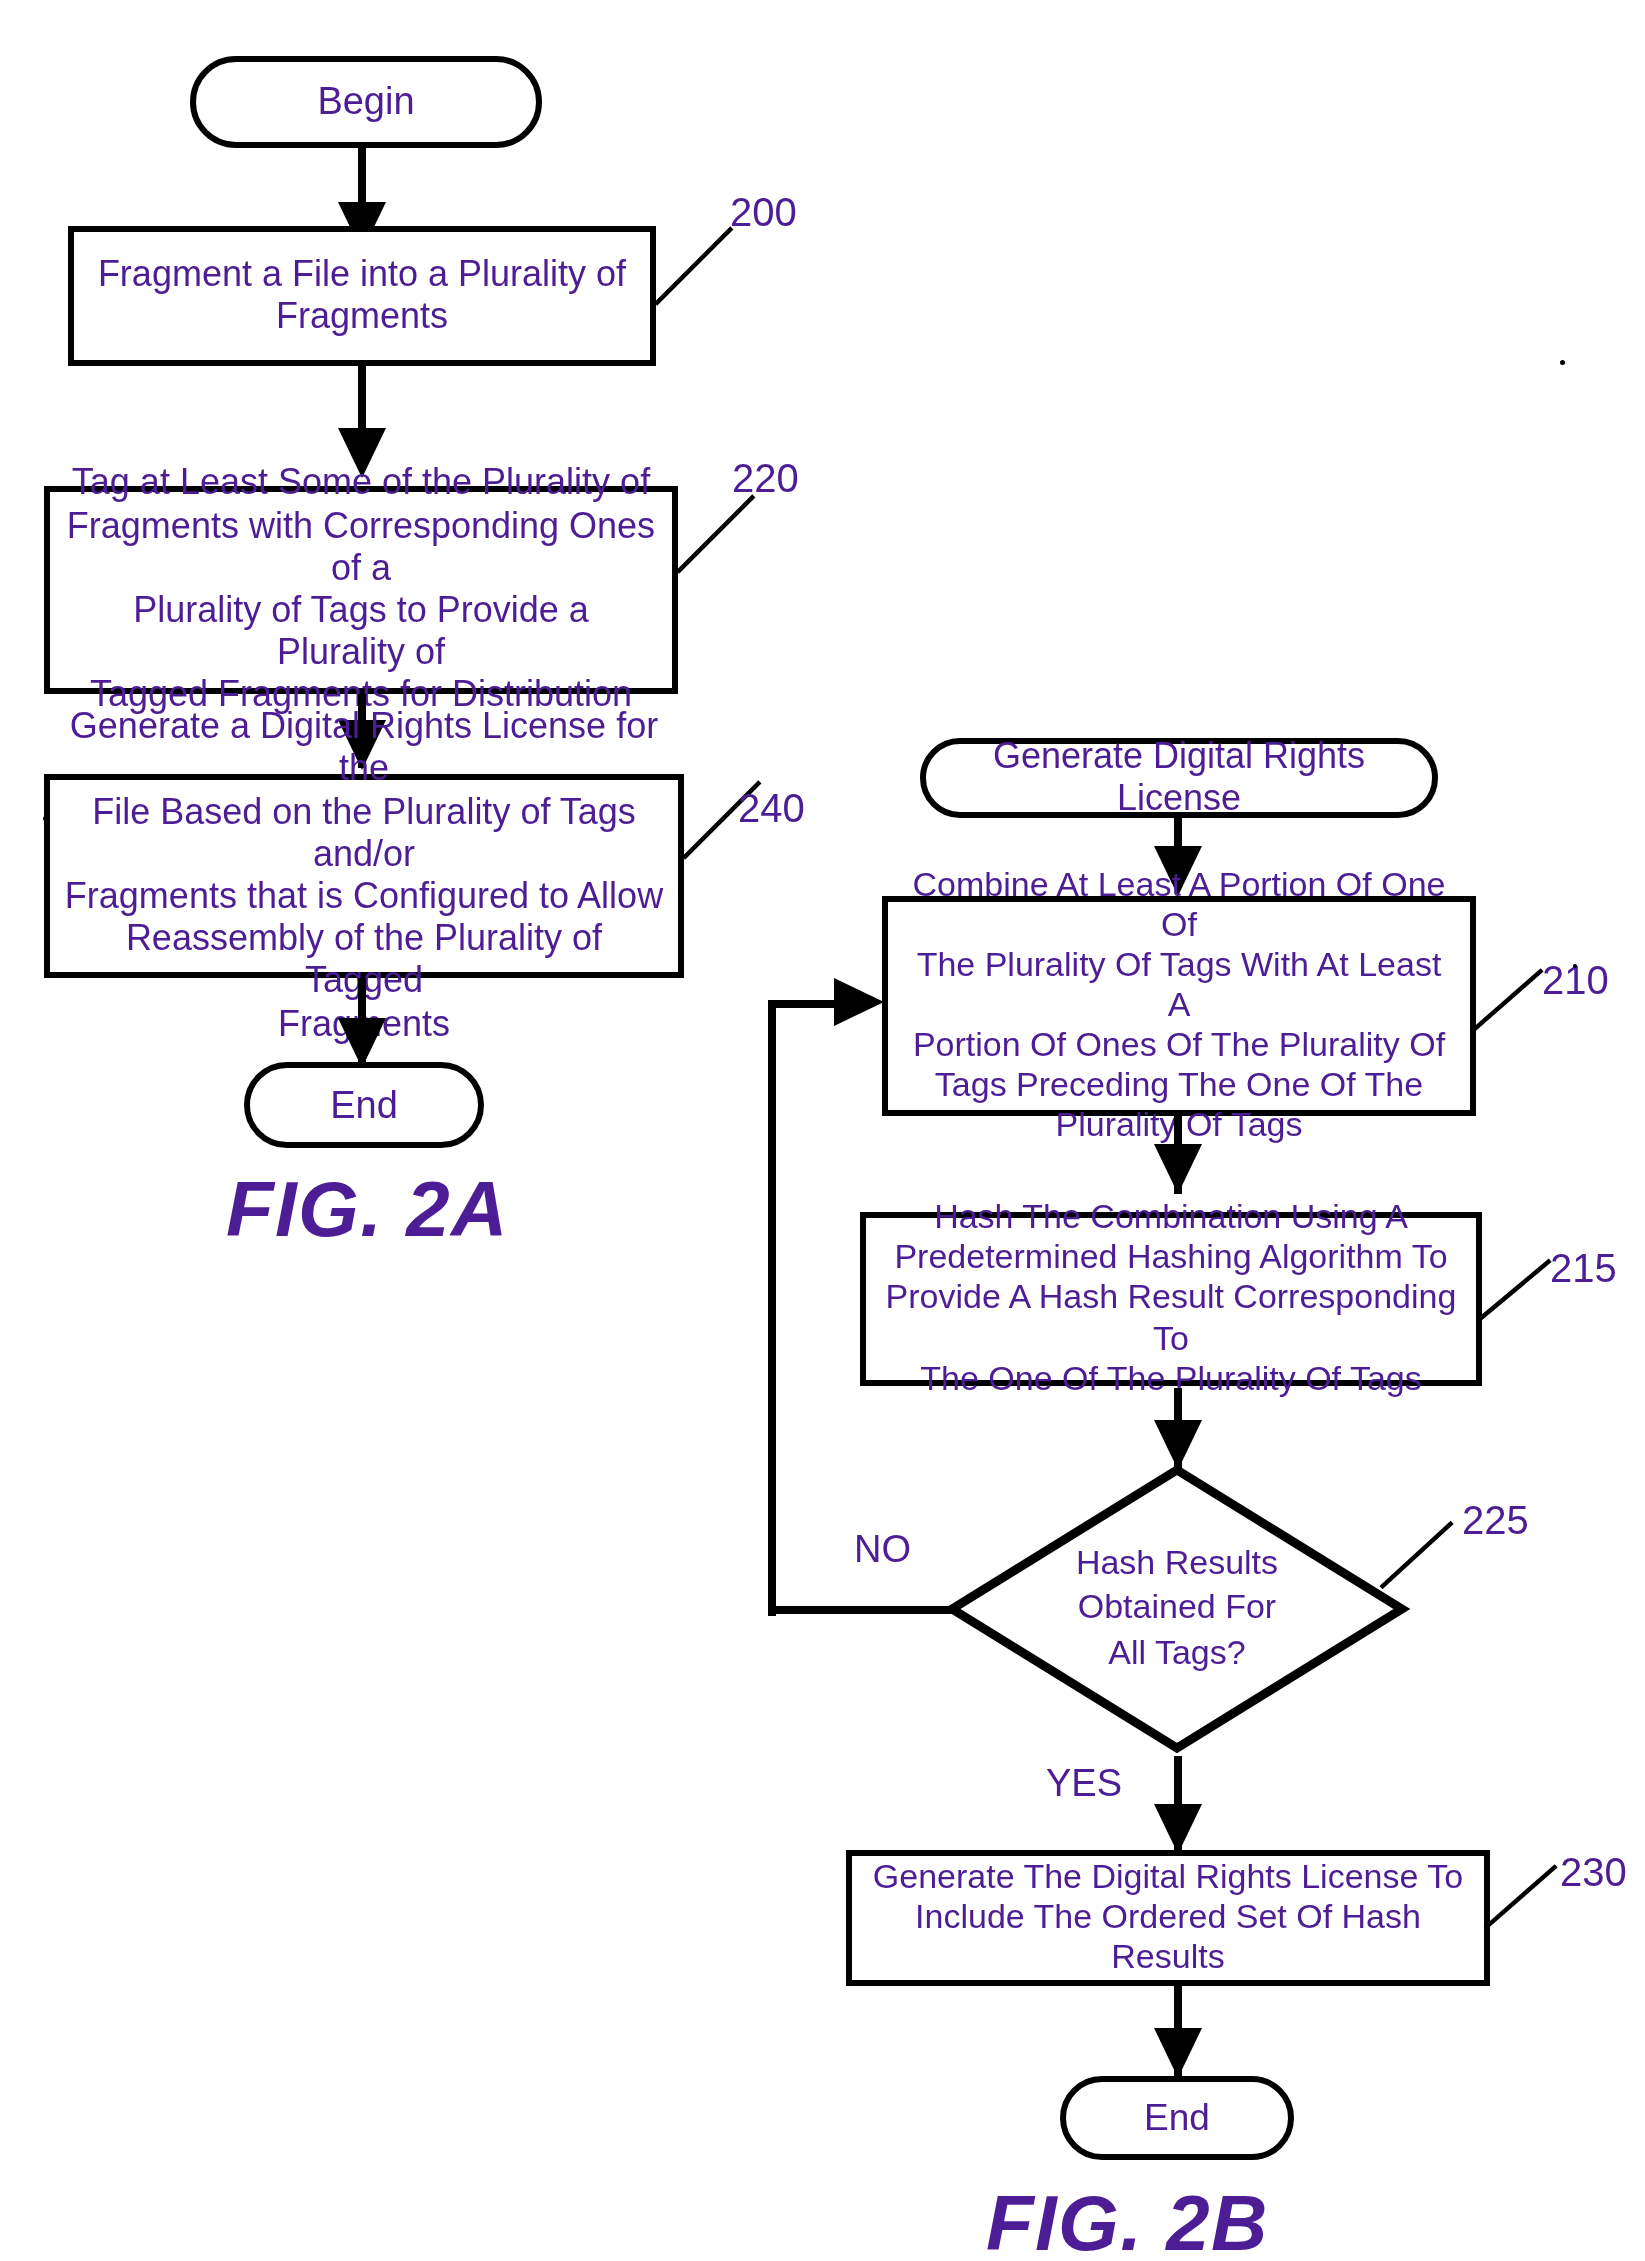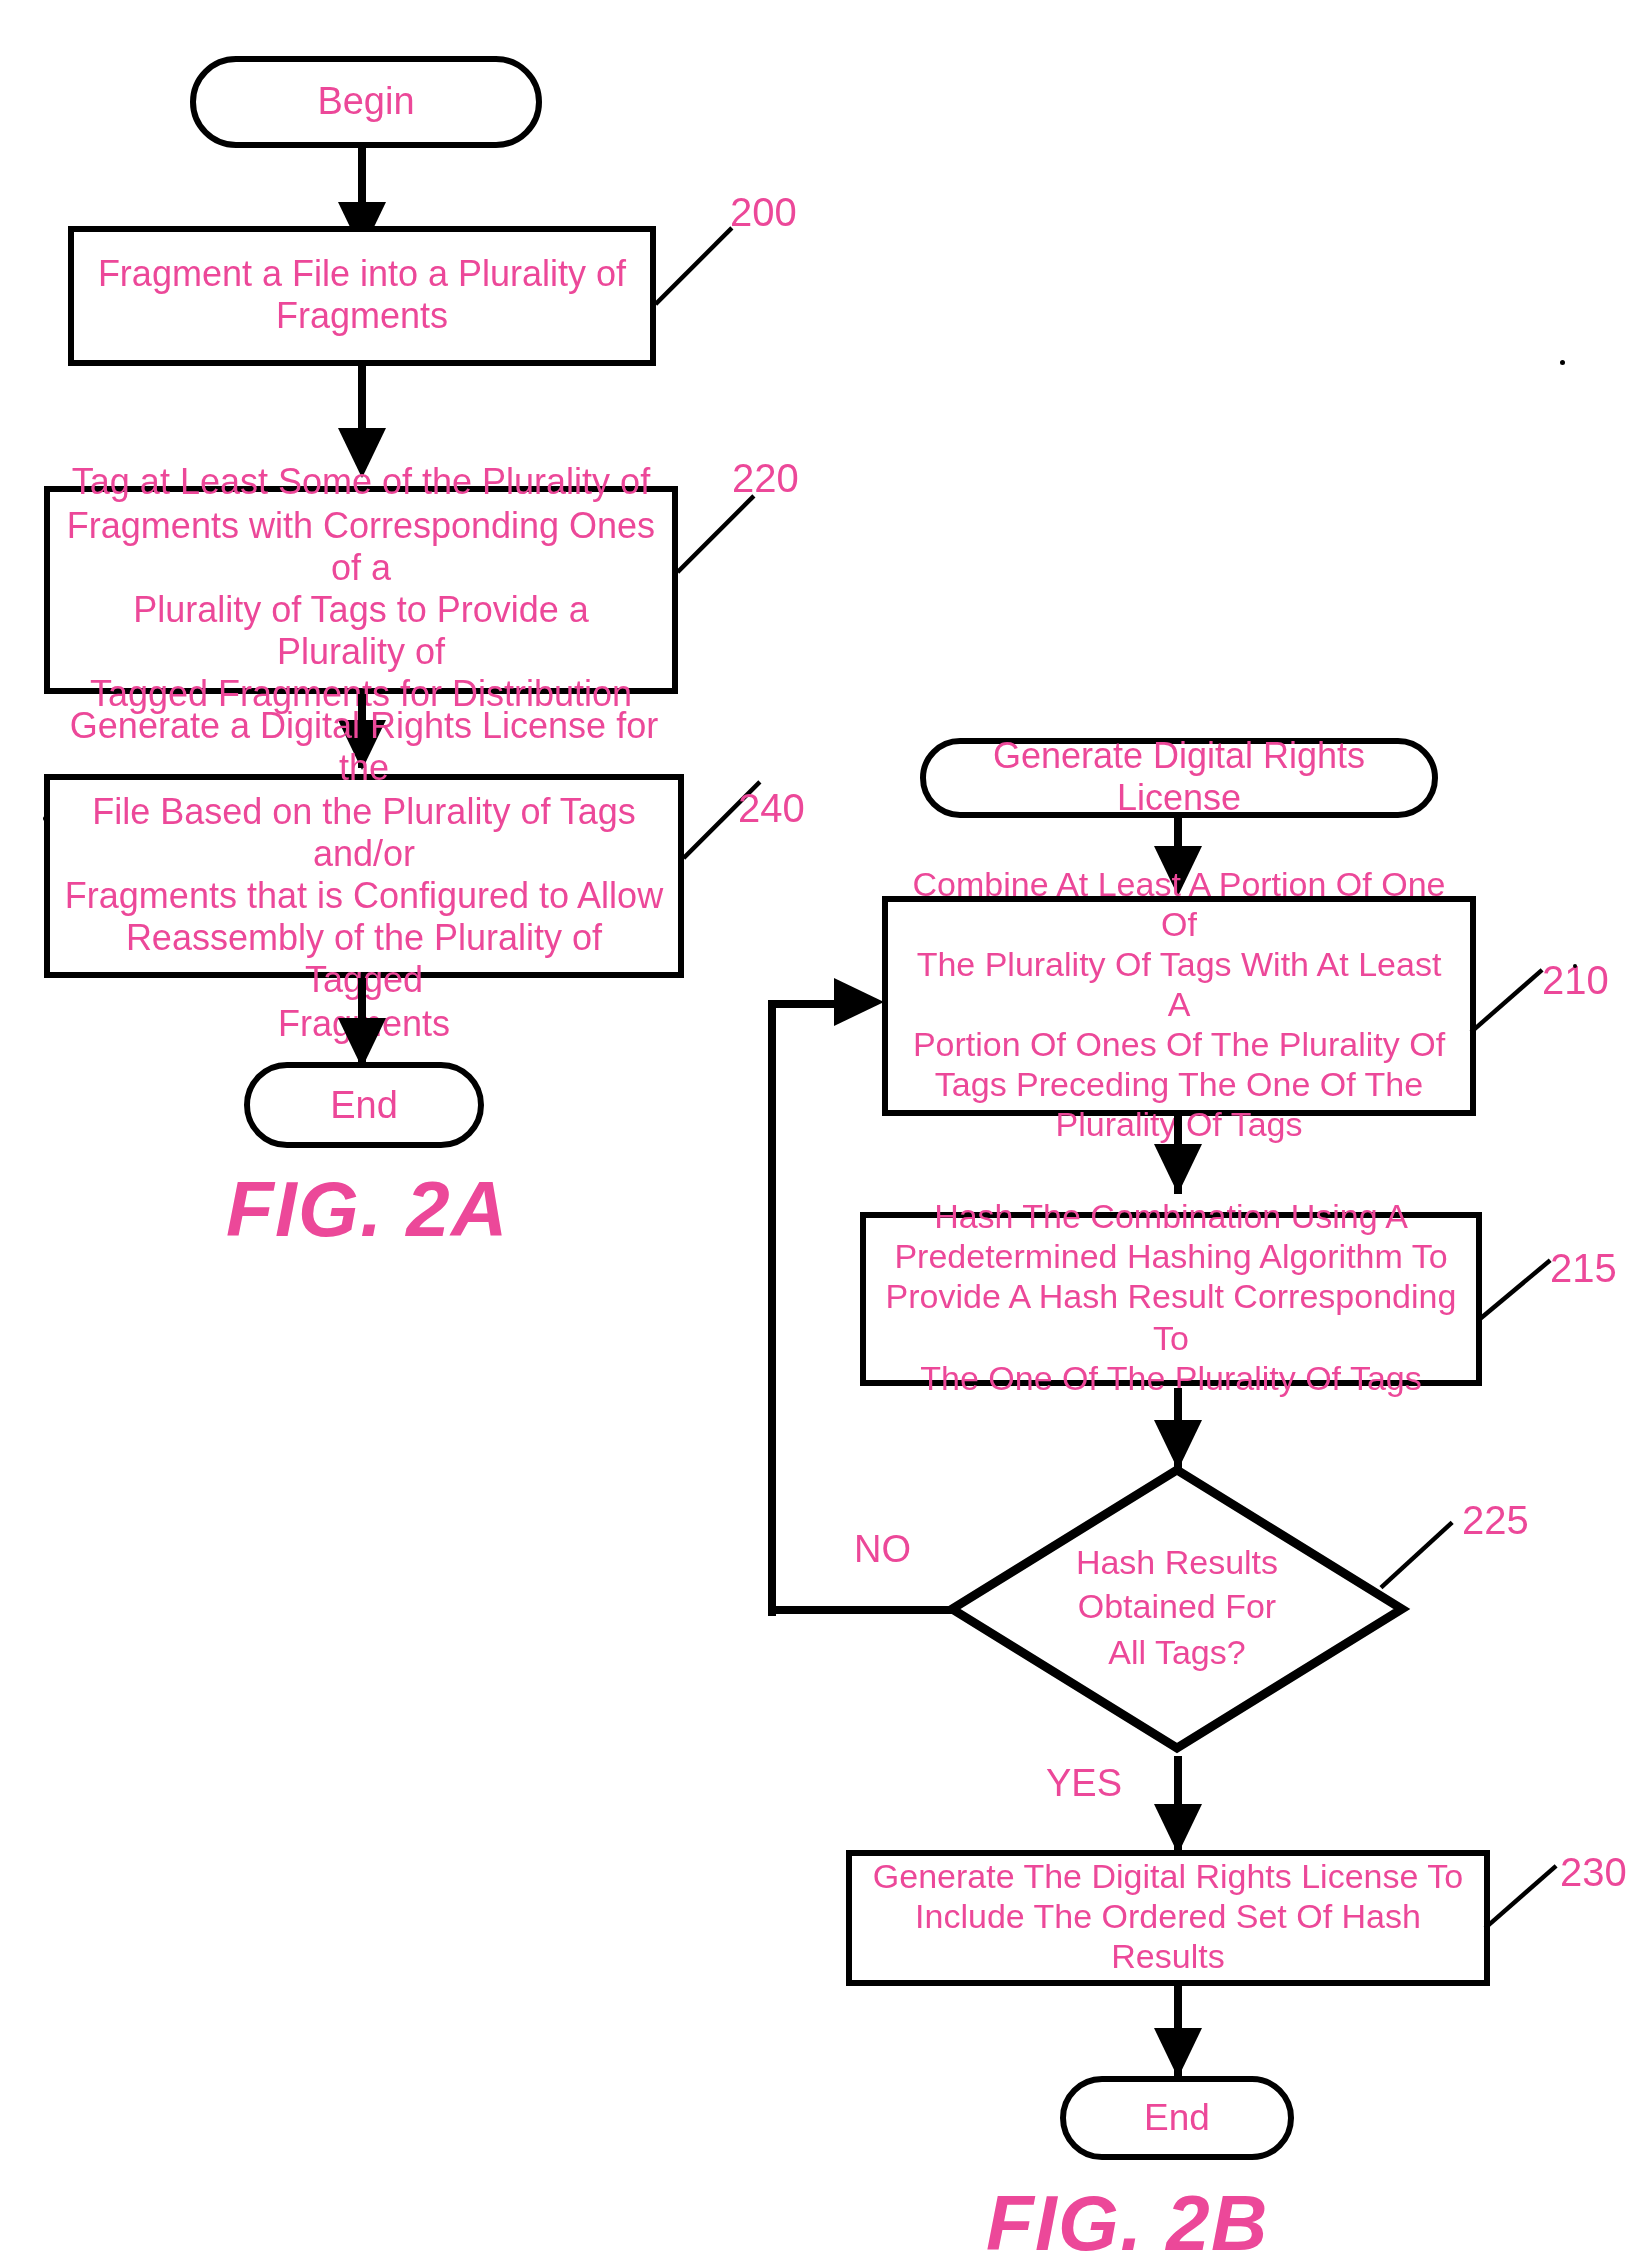--- a/index.html
+++ b/index.html
@@ -6,21 +6,21 @@
     margin: 0;
     padding: 0;
     background: #ffffff;
   }
   #page {
     position: relative;
     width: 1646px;
     height: 2261px;
     background: #ffffff;
     font-family: "Liberation Sans", sans-serif;
-    color: #ec4899;
+    color: #4c1d95;
     overflow: hidden;
   }
 
   
   .node {
     position: absolute;
     box-sizing: border-box;
     display: flex;
     align-items: center;
     justify-content: center;

